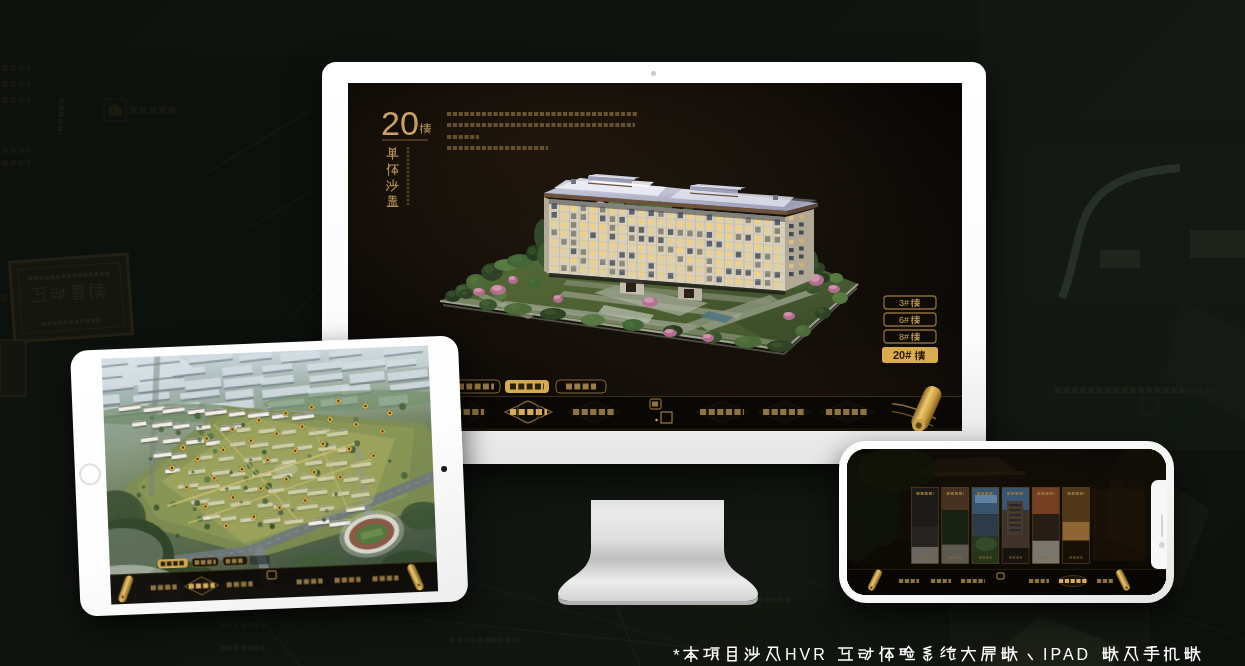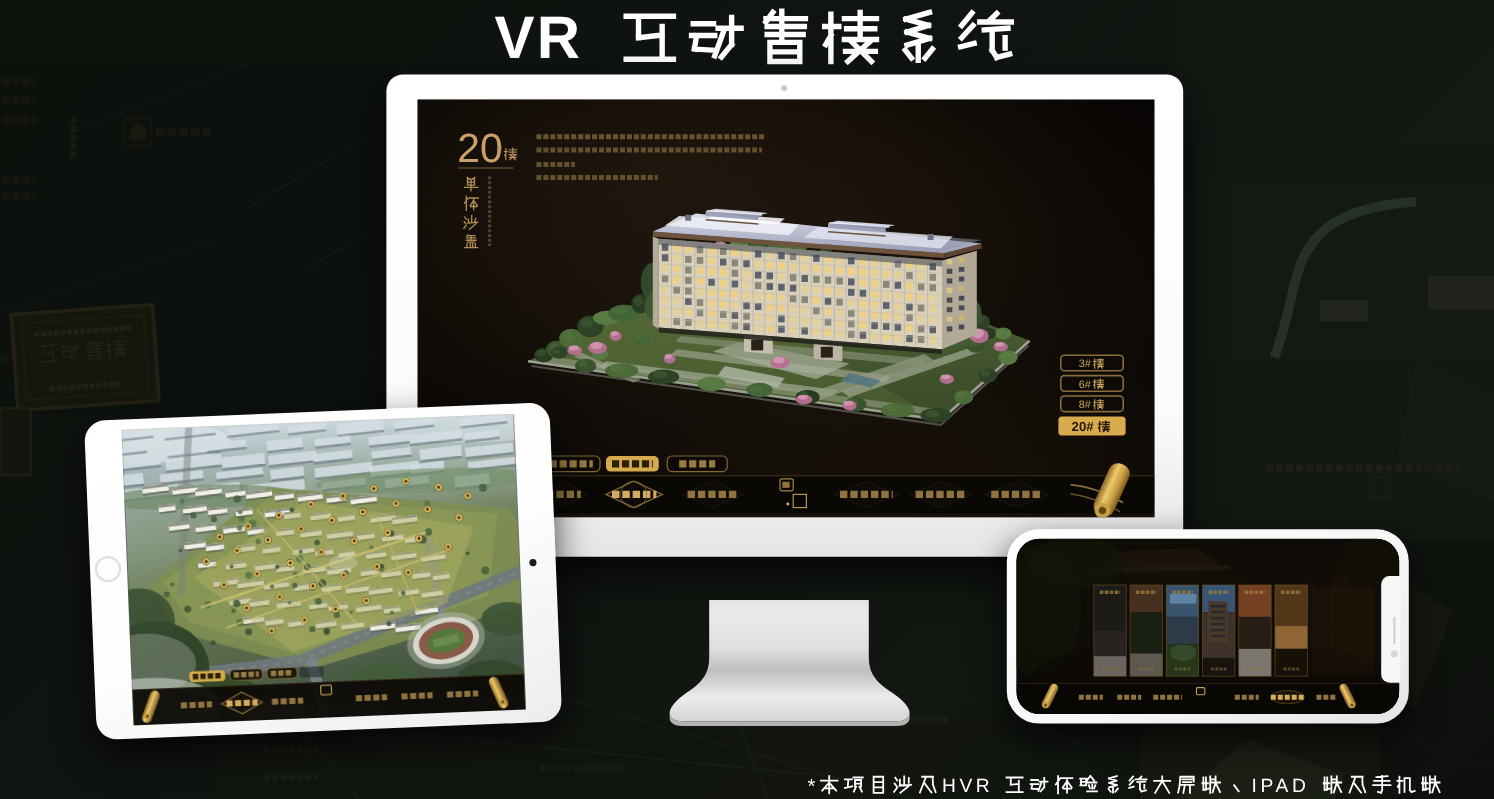--- a/index.html
+++ b/index.html
@@ -52,29 +52,20 @@
       <line x1="220.0" y1="600.0" x2="265.0" y2="600.0" stroke="#343a28" stroke-width="5.0" stroke-dasharray="5.0 1.9" opacity="0.25"></line>
       <line x1="220.0" y1="625.0" x2="265.0" y2="625.0" stroke="#343a28" stroke-width="5.0" stroke-dasharray="5.0 1.9" opacity="0.25"></line>
       <line x1="220.0" y1="648.0" x2="265.0" y2="648.0" stroke="#343a28" stroke-width="5.0" stroke-dasharray="5.0 1.9" opacity="0.25"></line>
       <line x1="450.0" y1="640.0" x2="520.0" y2="640.0" stroke="#343a28" stroke-width="5.0" stroke-dasharray="5.0 1.9" opacity="0.22"></line>
       <line x1="730.0" y1="600.0" x2="790.0" y2="600.0" stroke="#343a28" stroke-width="5.0" stroke-dasharray="5.0 1.9" opacity="0.22"></line>
       <rect x="950" y="545" width="200" height="121" fill="#171a12" opacity="0.65"></rect>
       <path d="M980,666 l60,-50 l80,30 l-20,56 z" fill="#20241a" opacity="0.6"></path>
       <path d="M1150,470 l60,40 l-30,80 l-60,-30 z" fill="#1c2016" opacity="0.5"></path>
       <path d="M1180,300 l65,30 l0,90 l-80,-40 z" fill="#191e16" opacity="0.55"></path>
     </svg>
-    <div style="position:absolute;left:404px;top:3px;width:460px;height:52px"><svg width="460" height="52">
-        <text x="8" y="45" font-family="Liberation Sans,sans-serif" font-size="50" font-weight="bold" fill="#ffffff" letter-spacing="2">VR</text>
-        <path d="M117.8,10.6 L157.2,10.6 M117.8,46.4 L157.2,46.4 M128.1,10.6 L128.1,28.5 M128.1,28.5 L147.8,26.2 M147.8,19.1 L147.8,46.4 " stroke="#ffffff" stroke-width="4.50" fill="none" stroke-linecap="square" opacity="1.00"></path>
-        <path d="M173.7,16.8 L190.6,16.8 M172.3,26.6 L191.6,26.6 M176.5,26.6 L174.6,37.9 M174.6,37.9 L189.7,38.8 M194.4,20.5 L213.6,20.5 M205.7,11.6 L205.7,34.1 M205.7,34.1 L197.2,44.5 M199.1,22.9 L191.6,43.5 " stroke="#ffffff" stroke-width="4.50" fill="none" stroke-linecap="square" opacity="1.00"></path>
-        <path d="M240.0,7.3 L234.3,15.3 M247.5,6.4 L247.5,28.5 M234.3,12.5 L267.2,12.5 M235.3,19.1 L266.3,19.1 M235.3,25.7 L265.3,25.7 M237.6,32.3 L262.5,32.3 M237.6,32.3 L237.6,48.2 M262.5,32.3 L262.5,48.2 M237.6,48.2 L262.5,48.2 M238.6,40.2 L261.6,40.2 " stroke="#ffffff" stroke-width="4.50" fill="none" stroke-linecap="square" opacity="1.00"></path>
-        <path d="M288.4,8.8 L288.4,48.2 M283.2,19.1 L295.0,19.1 M284.1,34.1 L288.4,26.6 M299.7,12.5 L326.4,12.5 M301.5,21.0 L325.0,21.0 M312.8,7.3 L312.8,26.6 M299.7,29.9 L326.4,29.9 M305.3,31.3 L322.2,48.2 M321.3,31.3 L302.5,48.2 M300.6,39.8 L325.5,39.8 " stroke="#ffffff" stroke-width="4.50" fill="none" stroke-linecap="square" opacity="1.00"></path>
-        <path d="M370.6,7.3 L350.9,13.0 M350.9,13.0 L369.7,18.2 M369.7,18.2 L351.8,23.8 M351.8,23.8 L370.6,29.0 M370.6,29.0 L351.8,34.6 M361.2,34.6 L361.2,47.3 M350.4,38.8 L355.6,45.4 M373.0,37.9 L366.9,45.4 " stroke="#ffffff" stroke-width="4.50" fill="none" stroke-linecap="square" opacity="1.00"></path>
-        <path d="M405.9,7.8 L397.4,18.2 M406.8,18.2 L397.4,28.5 M396.5,36.0 L407.8,33.2 M412.5,15.3 L438.8,15.3 M426.6,8.3 L420.9,13.9 M416.2,21.9 L436.0,20.5 M422.8,25.7 L422.8,38.8 M422.8,38.8 L426.6,44.9 M426.6,44.9 L437.4,42.1 M433.6,28.5 L433.6,37.0 " stroke="#ffffff" stroke-width="4.50" fill="none" stroke-linecap="square" opacity="1.00"></path>
-      </svg></div>
     <svg width="260" height="112" style="position:absolute;left:520px;top:500px">
       <defs>
         <linearGradient id="neck" x1="0" y1="0" x2="0" y2="1">
           <stop offset="0" stop-color="#f2f2f2"></stop>
           <stop offset="0.40" stop-color="#dedede"></stop>
           <stop offset="0.58" stop-color="#bfbfbf"></stop>
           <stop offset="0.80" stop-color="#ececec"></stop>
           <stop offset="1" stop-color="#d4d4d4"></stop>
         </linearGradient>
       </defs>

